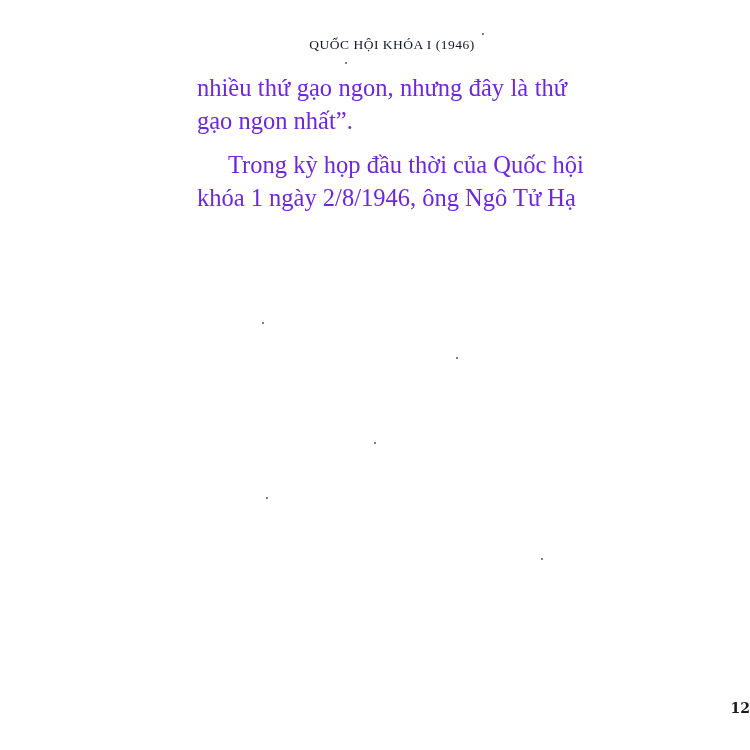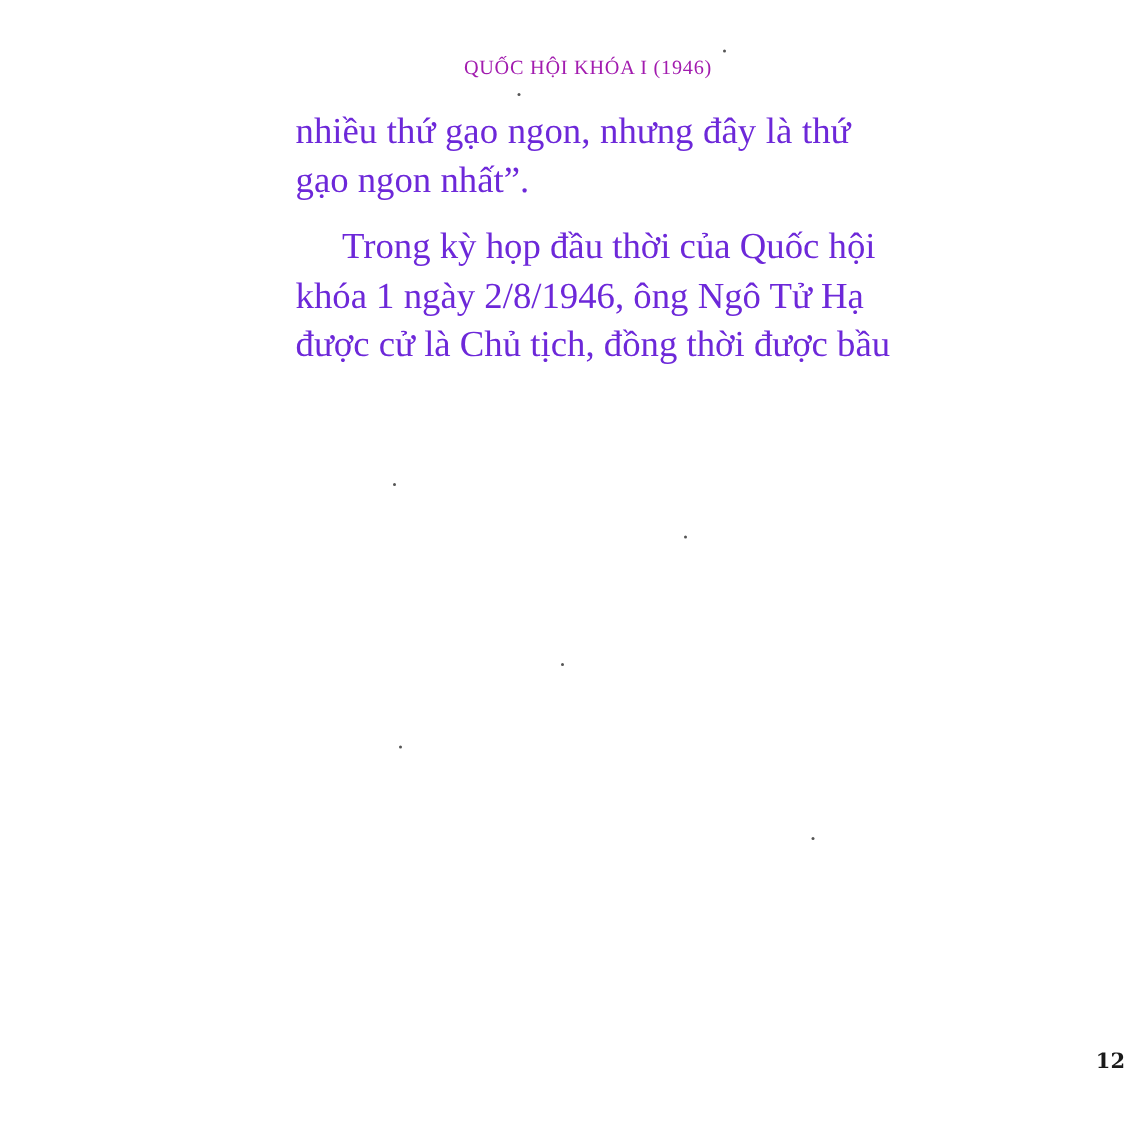--- a/index.html
+++ b/index.html
@@ -1,21 +1,21 @@
 <!DOCTYPE html>
 <html><head>
 <meta charset="utf-8">
 <style>
   html, body { margin:0; padding:0; background:#ffffff; }
   body { width:750px; height:750px; position:relative; overflow:hidden; }
   .page { position:absolute; left:0; top:0; width:750px; height:750px; background:#fff; }
   .running-head {
     position:absolute; top:37px; left:0; width:750px; text-align:center;
     padding-left:34px; box-sizing:border-box;
-    font-family:"Liberation Serif", serif; font-size:13.5px; letter-spacing:0.5px; color:#a21caf;
+    font-family:"Liberation Serif", serif; font-size:13.5px; letter-spacing:0.5px; color:#0f172a;
   }
   .body-text {
     position:absolute; left:197px; top:72px; width:370px;
     font-family:"Liberation Serif", serif; font-size:24.5px; line-height:32.5px; color:#6d28d9;
   }
   .line { display:block; white-space:nowrap; }
   .justify { text-align:justify; text-align-last:justify; }
   .para-gap { height:12px; }
   .indent { padding-left:31px; }
   .folio {
@@ -32,21 +32,20 @@
 
   <div class="body-text">
     <div>
       <span class="line justify">nhiều thứ gạo ngon, nhưng đây là thứ</span>
       <span class="line">gạo ngon nhất”.</span>
     </div>
     <div class="para-gap"></div>
     <div>
       <span class="line justify indent">Trong kỳ họp đầu thời của Quốc hội</span>
       <span class="line justify">khóa 1 ngày 2/8/1946, ông Ngô Tử Hạ</span>
-      <span class="line justify">được cử là Chủ tịch, đồng thời được bầu</span>
     </div>
   </div>
 
   <div class="speck" style="left:482px;top:33px;"></div>
   <div class="speck" style="left:345px;top:62px;"></div>
   <div class="speck" style="left:262px;top:322px;"></div>
   <div class="speck" style="left:456px;top:357px;"></div>
   <div class="speck" style="left:374px;top:442px;"></div>
   <div class="speck" style="left:266px;top:497px;"></div>
   <div class="speck" style="left:541px;top:558px;"></div>

